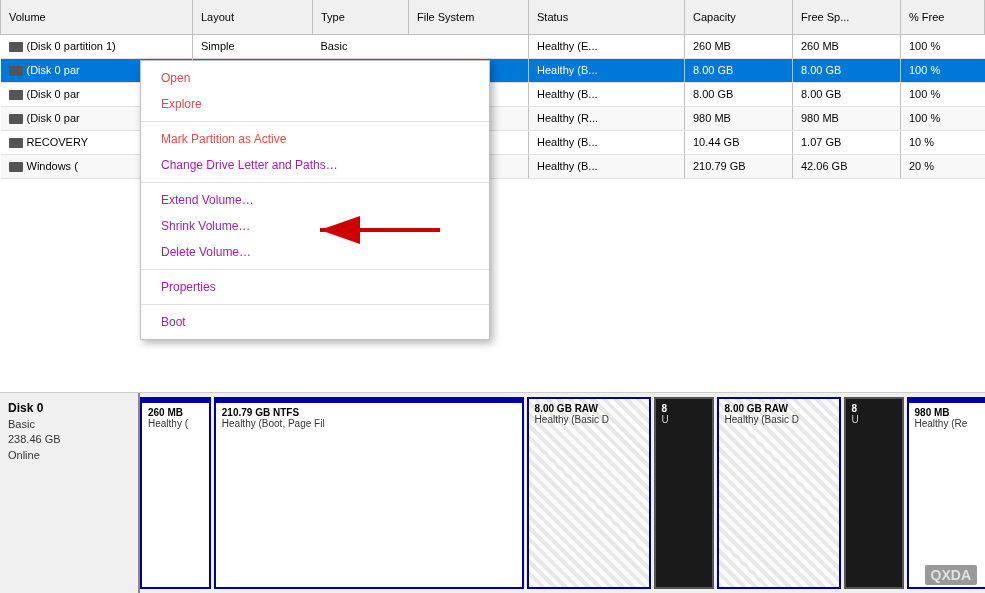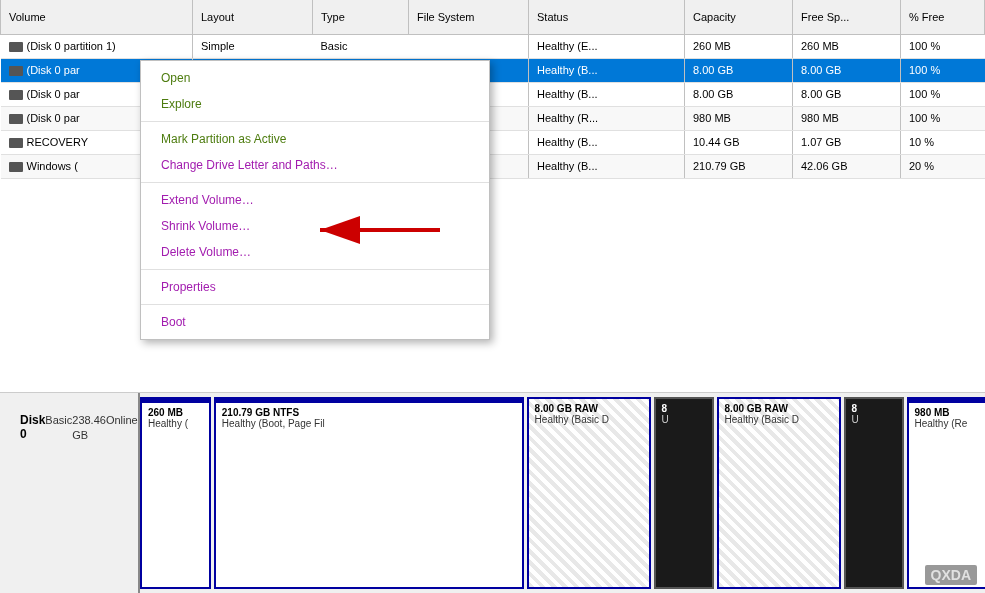--- a/index.html
+++ b/index.html
@@ -102,21 +102,21 @@
     }
 
     .menu-item {
       padding: 6px 20px;
       cursor: pointer;
       color: #a21caf;
       white-space: nowrap;
     }
 
     .menu-item.disabled {
-      color: #4d7c0f;
+      color: #ef4444;
       cursor: default;
     }
 
     .menu-separator {
       height: 1px;
       background: #e0e0e0;
       margin: 4px 0;
     }
 
     
@@ -134,22 +134,23 @@
       background: #f0f0f0;
       position: relative;
       display: flex;
     }
 
     .disk-label-panel {
       width: 140px;
       min-width: 140px;
       background: #f0f0f0;
       border-right: 2px solid #888;
-      padding: 20px;
+      padding: 8px;
       display: flex;
+      flex-direction: column;
       justify-content: flex-start;
     }
 
     .disk-label-title {
       font-weight: bold;
       font-size: 12px;
       margin-bottom: 2px;
     }
 
     .disk-label-sub {

